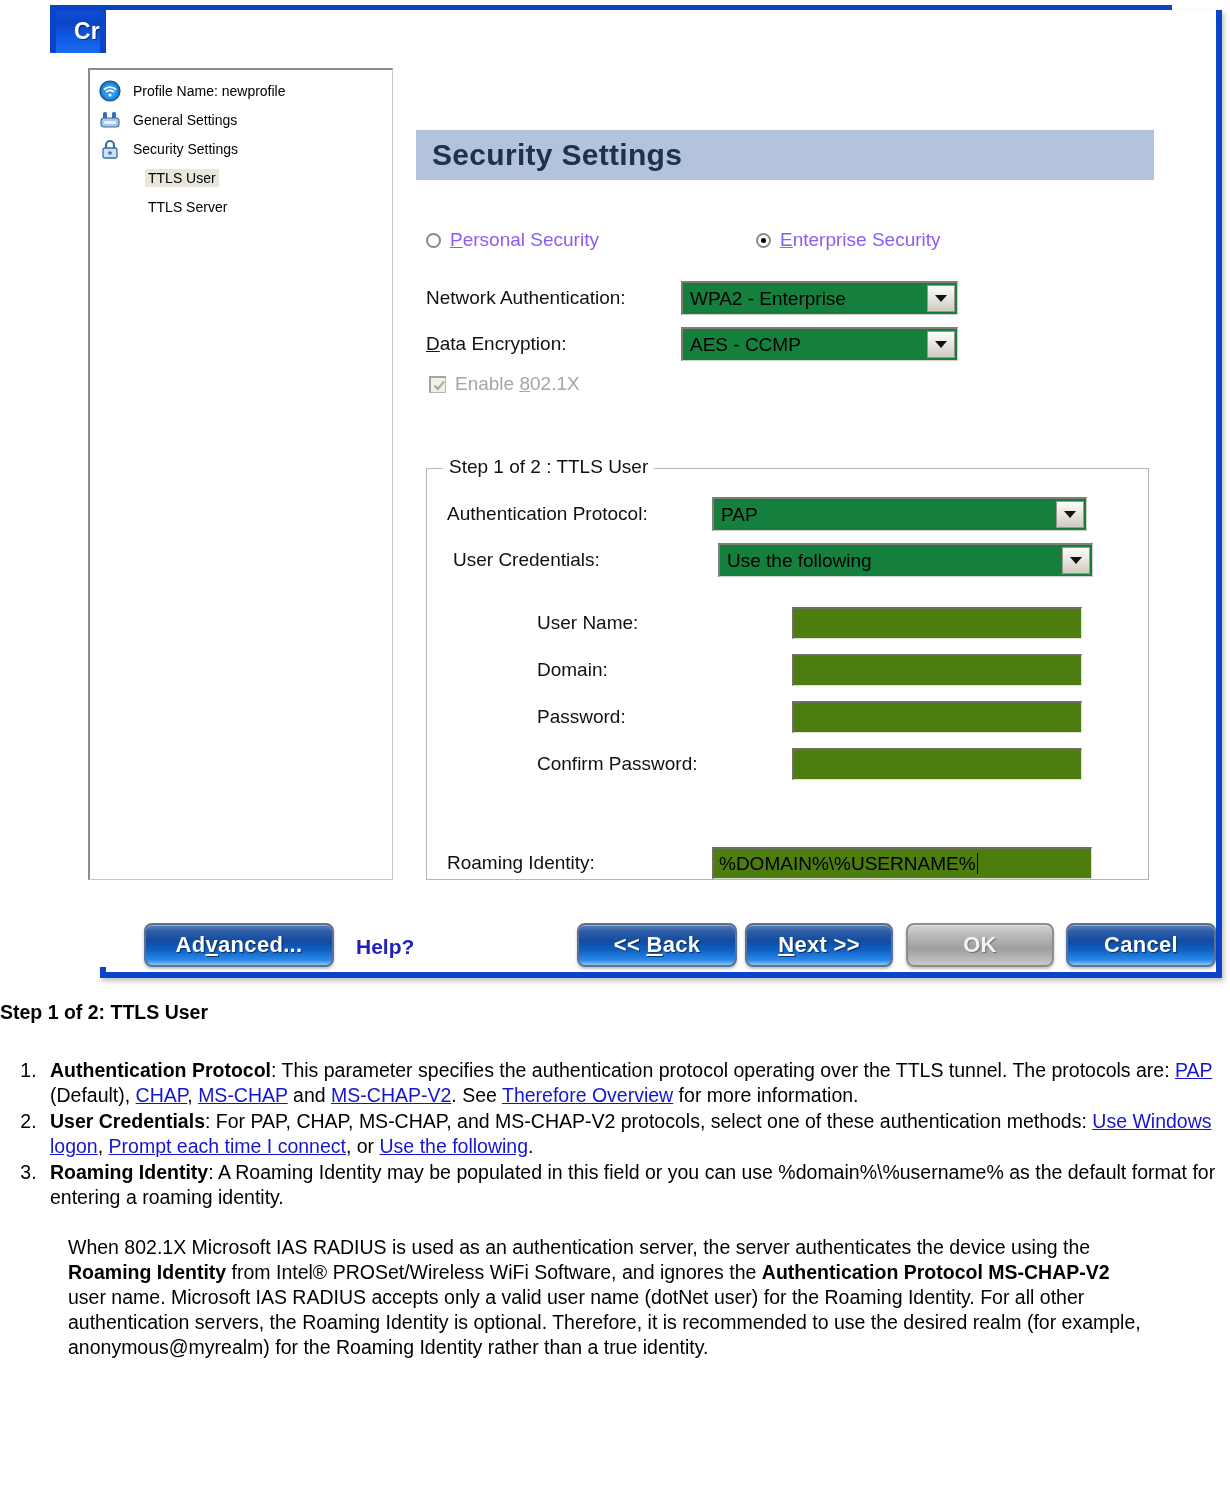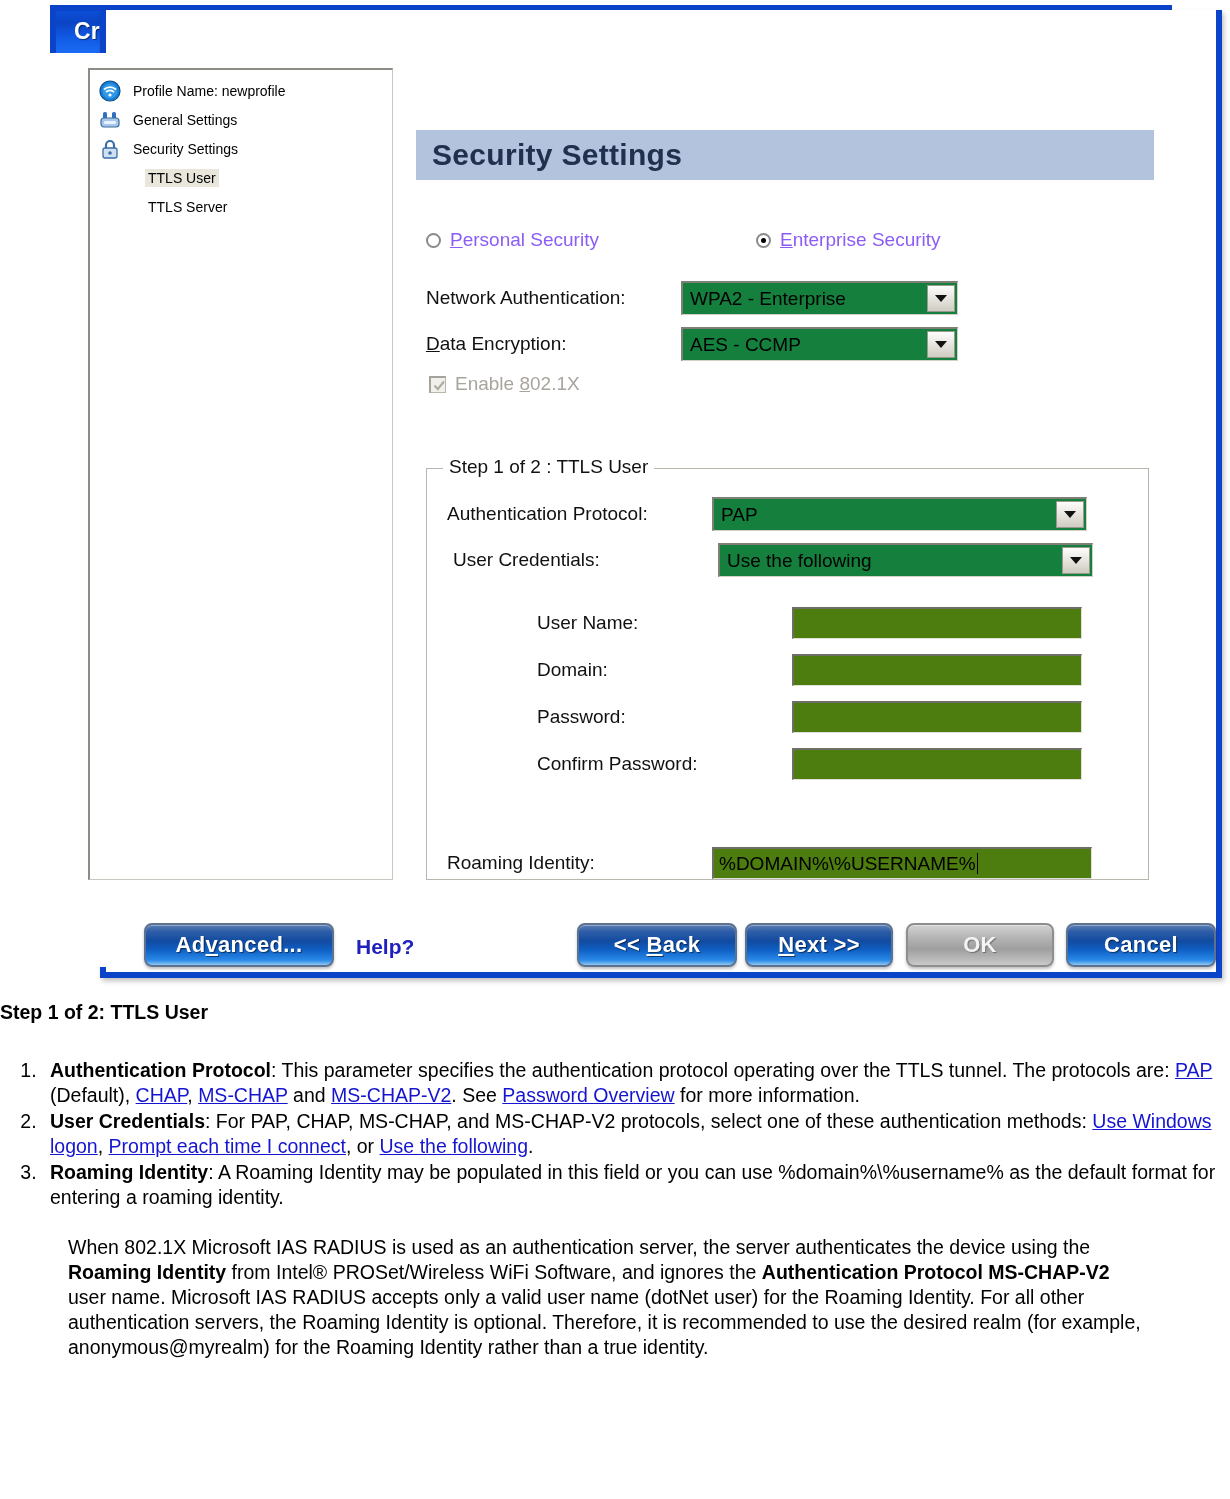--- a/index.html
+++ b/index.html
@@ -477,21 +477,21 @@
 
     </div>
   </div>
 </div>
 
 <div id="doc">
   <h3>Step 1 of 2: TTLS User</h3>
 
   <ol>
     <li>
-      <b>Authentication Protocol</b><span>: This parameter specifies the authentication protocol operating over the TTLS tunnel. The protocols are: </span><a href="#">PAP</a><span> (Default), </span><a href="#">CHAP</a><span>, </span><a href="#">MS-CHAP</a><span> and </span><a href="#">MS-CHAP-V2</a><span>. See </span><a href="#">Password Overview</a><span> for more information.</span>
+      <b>Authentication Protocol</b><span>: This parameter specifies the authentication protocol operating over the TTLS tunnel. The protocols are: </span><a href="#">PAP</a><span> (Default), </span><a href="#">CHAP</a><span>, </span><a href="#">MS-CHAP</a><span> and </span><a href="#">MS-CHAP-V2</a><span>. See </span><a href="#">Therefore Overview</a><span> for more information.</span>
     </li>
     <li>
       <b>User Credentials</b><span>: For PAP, CHAP, MS-CHAP, and MS-CHAP-V2 protocols, select one of these authentication methods: </span><a href="#">Use Windows logon</a><span>, </span><a href="#">Prompt each time I connect</a><span>, or </span><a href="#">Use the following</a><span>.</span>
     </li>
     <li>
       <b>Roaming Identity</b><span>: A Roaming Identity may be populated in this field or you can use %domain%\%username% as the default format for entering a roaming identity.</span>
     </li>
   </ol>
 
   <div class="para">

